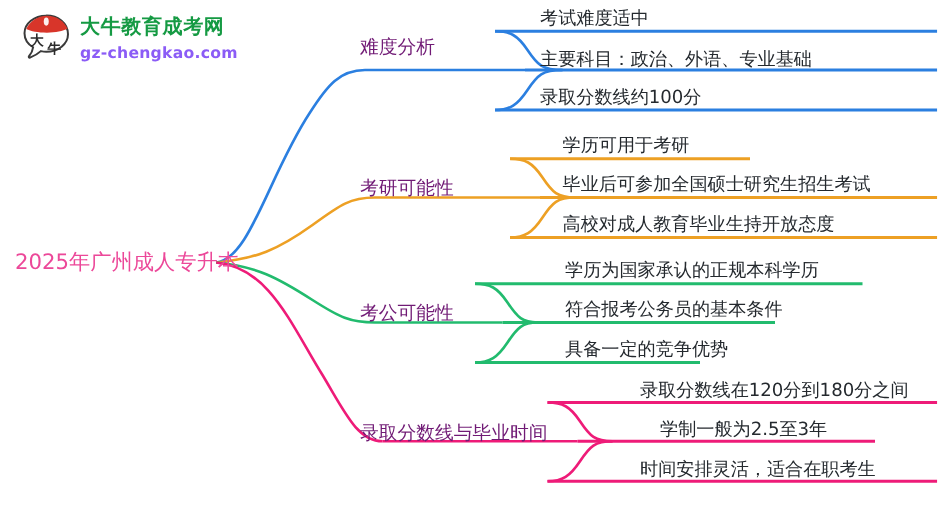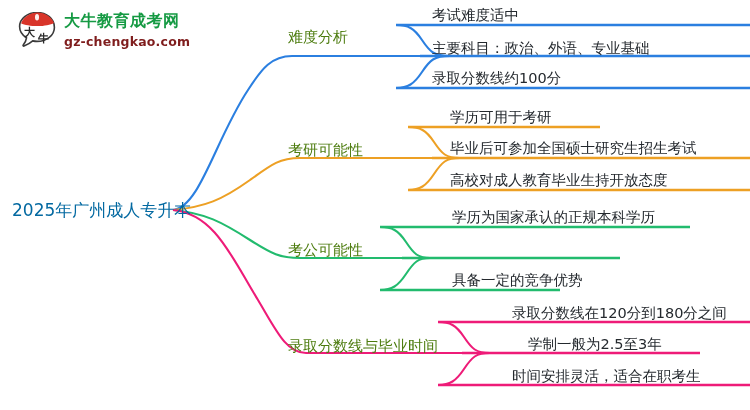--- a/index.html
+++ b/index.html
@@ -44,21 +44,21 @@
     font-weight: 700;
     color: #159a43;
     letter-spacing: 0.5px;
     line-height: 24px;
     white-space: nowrap;
   }
   .logo-en {
     font-family: "DejaVu Sans", "Liberation Sans", sans-serif;
     font-size: 12.5px;
     font-weight: 700;
-    color: #7f1d1d;
+    color: #8b5cf6;
     letter-spacing: 0.2px;
     line-height: 16px;
     white-space: nowrap;
     margin-top: 1px;
   }
 
   
   #edges {
     position: absolute;
     left: 0;
@@ -70,25 +70,25 @@
   
   .node-text {
     position: absolute;
     white-space: nowrap;
     color: #24292e;
     font-family: "DejaVu Sans", "Liberation Sans", sans-serif;
     line-height: 1;
   }
   .root-text {
     font-size: 17px;
-    color: #0369a1;
+    color: #ec4899;
   }
   .branch-text {
     font-size: 15px;
-    color: #4d7c0f;
+    color: #701a75;
   }
   .leaf-text {
     font-size: 14.5px;
     color: #24292e;
   }
 </style>
 </head>
 <body>
 
 <div id="canvas">
@@ -157,20 +157,21 @@
   <div class="node-text leaf-text" style="left:432px; top:41px;font-family:Liberation Serif, serif;">主要科目：政治、外语、专业基础</div>
   <div class="node-text leaf-text" style="left:432px; top:71px;">录取分数线约100分</div>
 
   <div class="node-text branch-text" style="left:288px; top:143px;">考研可能性</div>
   <div class="node-text leaf-text" style="left:450px; top:110px;">学历可用于考研</div>
   <div class="node-text leaf-text" style="left:450px; top:141px;">毕业后可参加全国硕士研究生招生考试</div>
   <div class="node-text leaf-text" style="left:450px; top:173px;">高校对成人教育毕业生持开放态度</div>
 
   <div class="node-text branch-text" style="left:288px; top:243px;">考公可能性</div>
   <div class="node-text leaf-text" style="left:452px; top:210px;">学历为国家承认的正规本科学历</div>
+  <div class="node-text leaf-text" style="left:452px; top:241px;">符合报考公务员的基本条件</div>
   <div class="node-text leaf-text" style="left:452px; top:273px;">具备一定的竞争优势</div>
 
   <div class="node-text branch-text" style="left:288px; top:339px;">录取分数线与毕业时间</div>
   <div class="node-text leaf-text" style="left:512px; top:306px;">录取分数线在120分到180分之间</div>
   <div class="node-text leaf-text" style="left:528px; top:337px;text-align:right;">学制一般为2.5至3年</div>
   <div class="node-text leaf-text" style="left:512px; top:369px;">时间安排灵活，适合在职考生</div>
 
 </div>
 
 </body></html>

